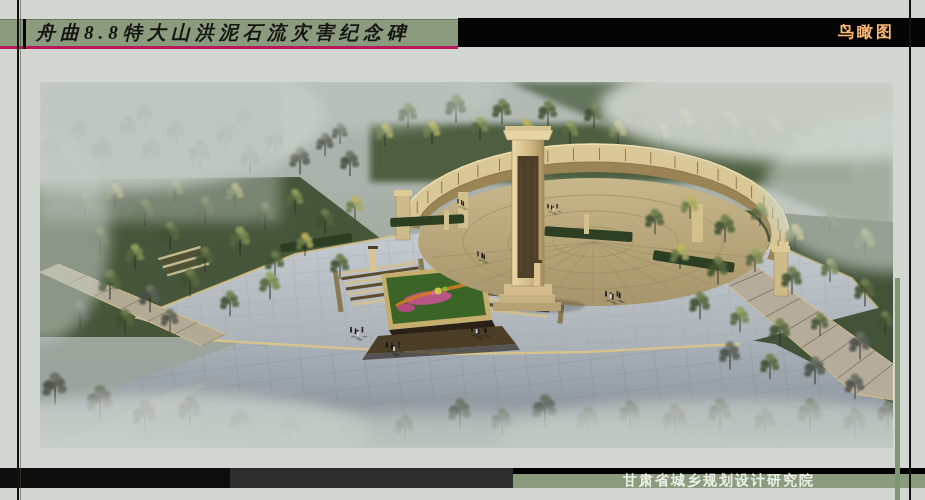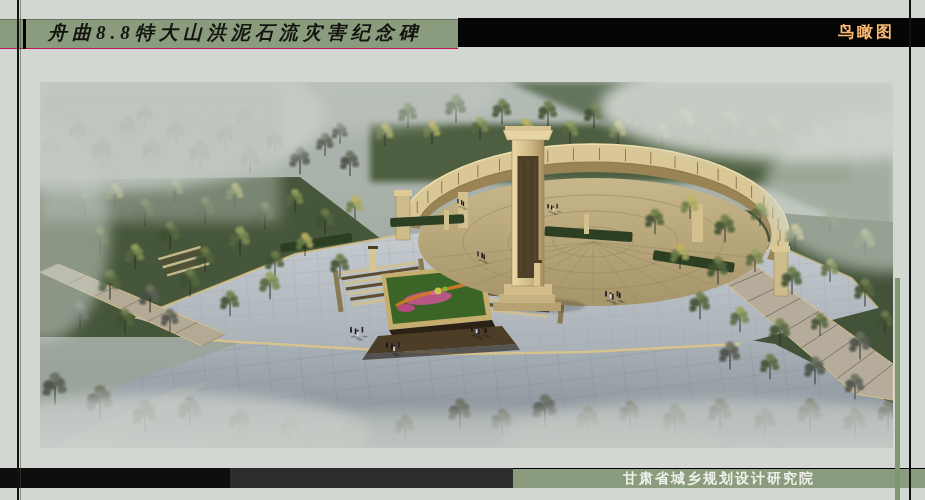--- a/index.html
+++ b/index.html
@@ -1,34 +1,34 @@
 <!DOCTYPE html>
 <html><head>
 <meta charset="utf-8">
 <style>
   html,body{margin:0;padding:0;background:#888;}
   .page{position:relative;width:925px;height:500px;background:#d3d7d1;overflow:hidden;
         font-family:"Liberation Sans",sans-serif;}
   
   .band-top{position:absolute;left:0;top:19px;width:925px;height:30px;display:flex;}
   .band-top-green{width:458px;height:30px;background:#8a9c7d;border-top:1px solid #66755b;
-        border-bottom:1px solid #be185d;box-sizing:border-box;display:flex;overflow:hidden;padding-left:12px;}
+        border-bottom:3px solid #be185d;box-sizing:border-box;display:flex;align-items:center;overflow:hidden;}
   .title-text{font-family:"Liberation Serif",serif;font-style:italic;font-weight:bold;
         font-size:19px;letter-spacing:5px;color:#141410;padding-left:36px;white-space:nowrap;}
   .band-top-black{flex:1;height:29px;margin-top:-1px;background:#050505;display:flex;
         align-items:center;justify-content:flex-end;padding-right:30px;box-sizing:border-box;}
   .view-label{color:#fdba74;font-weight:bold;font-size:16px;letter-spacing:3px;}
   
   .render-frame{position:absolute;left:40px;top:82px;width:853px;height:366px;
         background:#9aa49c;overflow:hidden;}
   
   .band-bottom{position:absolute;left:0;top:468px;width:925px;height:20px;display:flex;}
   .seg-a{width:230px;background:#0d0d0d;}
   .seg-b{width:283px;background:#2d2d2d;}
-  .seg-c{flex:1;background:#8a9c7d;border-top:1px solid #000000;box-sizing:border-box;
+  .seg-c{flex:1;background:#8a9c7d;border-top:6px solid #000000;box-sizing:border-box;
         display:flex;align-items:center;justify-content:center;}
   .institute-text{color:#eef1ea;font-weight:bold;font-size:14px;letter-spacing:2px;}
   
   .vline{position:absolute;top:0;height:500px;}
   .vl-a{left:17px;width:2px;background:#121212;}
   .vl-b{left:20px;width:1px;background:#4a4e44;opacity:.55;}
   .vl-c{left:23px;top:19px;height:30px;width:3px;background:#000;}
   .vl-d{left:909px;width:2px;background:#121212;}
   .vl-e{left:895px;top:278px;height:222px;width:5px;background:#7e9671;}
 </style>

